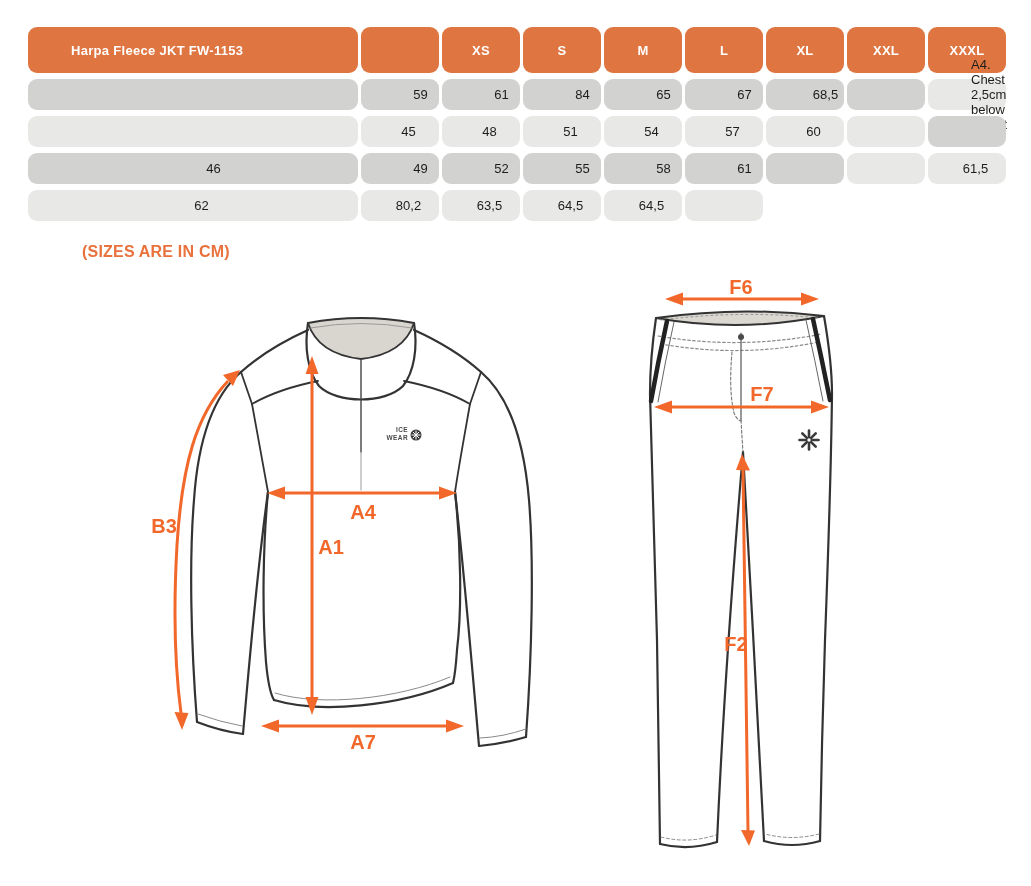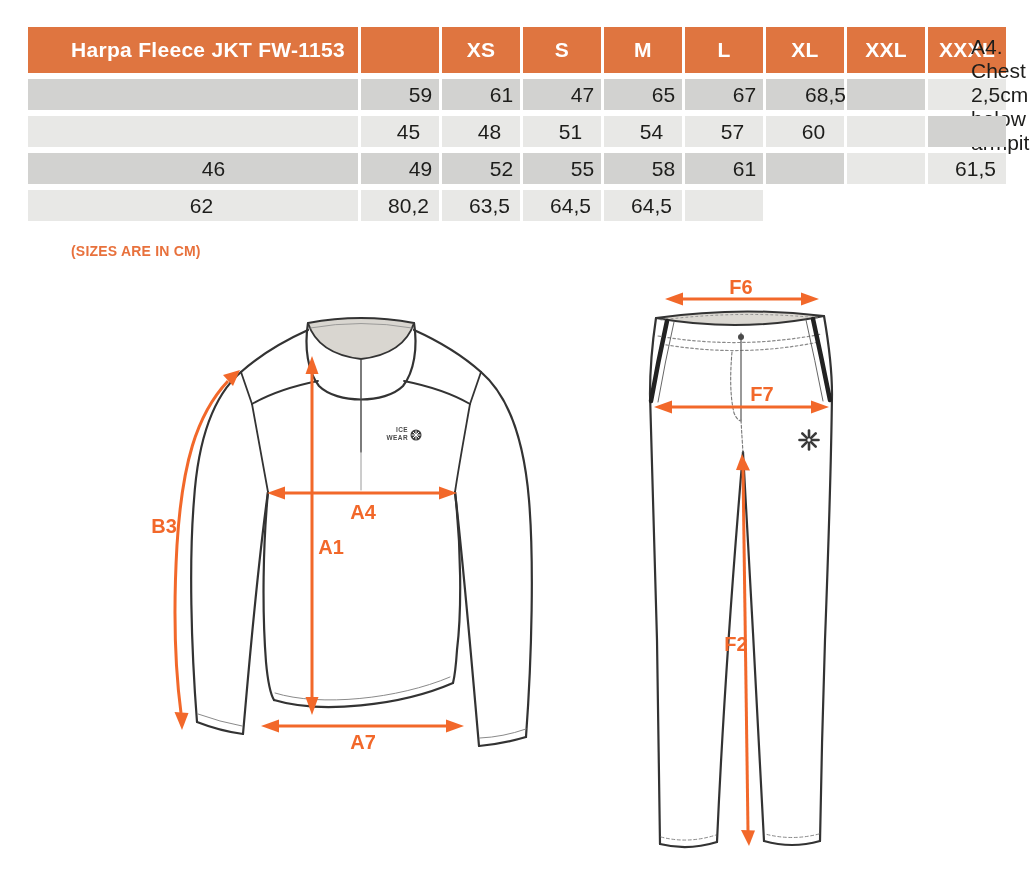--- a/index.html
+++ b/index.html
@@ -4,28 +4,28 @@
 <style>
   html,body{margin:0;padding:0;background:#fff;}
   .page{position:relative;width:1031px;height:886px;background:#ffffff;
         font-family:"Liberation Sans",sans-serif;overflow:hidden;}
 
   
   .size-table{position:absolute;left:28px;top:27px;display:grid;
     grid-template-columns:330px 78px repeat(7,78px);
     grid-template-rows:46px repeat(4,31px);
     gap:6px 3px;}
-  .cell{display:flex;align-items:center;font-size:21px;color:#1d1d1b;}
+  .cell{display:flex;align-items:center;font-size:13px;color:#1d1d1b;border-radius:9px;}
   .cell.name{justify-content:flex-start;padding-left:43px;}
   .cell.num{justify-content:center;}
   .hdr{background:#DF7540;color:#ffffff;font-weight:bold;letter-spacing:.3px;}
   .ra{background:#D2D2D0;padding-left:41px;}
   .rb{background:#E8E8E6;padding-left:17px;}
 
-  .units-note{position:absolute;left:71px;top:243px;font-size:14px;font-weight:bold;
+  .units-note{position:absolute;left:82px;top:243px;font-size:16px;font-weight:bold;
     color:#E8713C;letter-spacing:.2px;}
 
   
   .diag{position:absolute;}
   .diag text{font-family:"Liberation Sans",sans-serif;}
   .lbl{font-size:20px;font-weight:bold;fill:#F2682A;}
   .logo-txt{font-size:6.5px;font-weight:bold;fill:#4a4a4a;letter-spacing:.4px;}
 </style>
 </head>
 <body>
@@ -40,21 +40,21 @@
     <div class="cell num hdr">S</div>
     <div class="cell num hdr">M</div>
     <div class="cell num hdr">L</div>
     <div class="cell num hdr">XL</div>
     <div class="cell num hdr">XXL</div>
     <div class="cell num hdr">XXXL</div>
 
     <div class="cell ra"></div>
     <div class="cell num ra">59</div>
     <div class="cell num ra">61</div>
-    <div class="cell num ra">47</div>
+    <div class="cell num ra">84</div>
     <div class="cell num ra">65</div>
     <div class="cell num ra">67</div>
     <div class="cell num ra">68,5</div>
     <div class="cell num ra"></div>
 
     <div class="cell name rb">A4. Chest 2,5cm below armpit</div>
     <div class="cell rb"></div>
     <div class="cell num rb">45</div>
     <div class="cell num rb">48</div>
     <div class="cell num rb">51</div>

